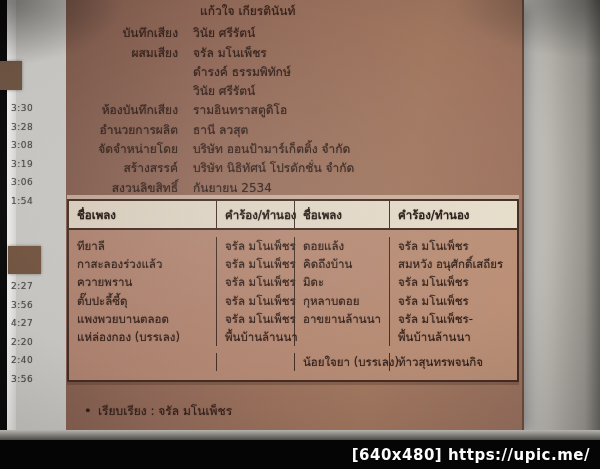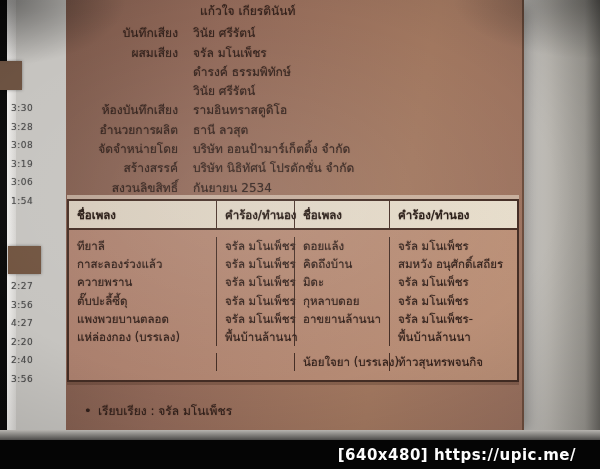--- a/index.html
+++ b/index.html
@@ -68,21 +68,21 @@
   
   .vignette{position:absolute;inset:0;pointer-events:none;
     background:
       radial-gradient(120% 95% at 42% 42%,rgba(255,255,255,.10) 0%,rgba(0,0,0,0) 42%,rgba(0,0,0,.16) 78%,rgba(0,0,0,.42) 100%),
       radial-gradient(30% 20% at 0% 0%,rgba(0,0,0,.45),rgba(0,0,0,0) 70%),
       radial-gradient(35% 18% at 100% 0%,rgba(0,0,0,.35),rgba(0,0,0,0) 70%);}
   
   .bottom-grad{position:absolute;left:0;bottom:29px;width:600px;height:10px;
     background:linear-gradient(#b7b4af,#4e4c4a);}
   .bottom-bar{position:absolute;left:0;bottom:0;width:600px;height:29px;background:#050505;
-    display:flex;align-items:center;justify-content:flex-end;padding-right:24px;box-sizing:border-box;}
+    display:flex;align-items:center;justify-content:flex-end;padding-right:10px;box-sizing:border-box;}
   .watermark{color:#fdfdfd;font-size:15px;letter-spacing:.5px;
     font-family:"DejaVu Sans",sans-serif;font-weight:bold;text-shadow:0 0 1px #000;}
 </style>
 </head>
 <body>
 
 <div class="shot">
 
   <div class="left-edge"></div>
   <div class="white-streak"></div>

